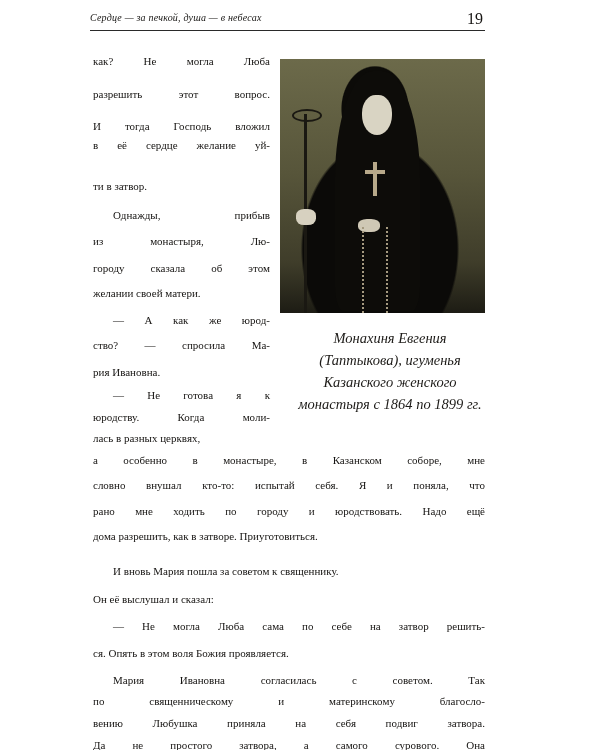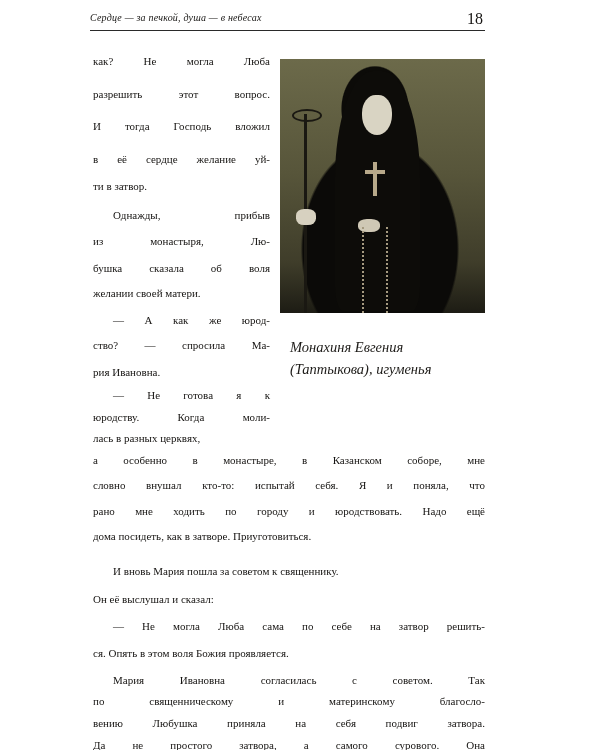--- a/index.html
+++ b/index.html
@@ -50,79 +50,81 @@
     position: absolute; left: 16px; top: 150px; width: 20px; height: 16px; background: #d7d1c0; border-radius: 40%;
   }
   .photo .hand2 {
     position: absolute; left: 78px; top: 160px; width: 22px; height: 13px; background: #cfc8b5; border-radius: 40%;
   }
   .photo .rosary {
     position: absolute; left: 82px; top: 168px; width: 22px; height: 90px;
     border-left: 2px dotted #a59a80; border-right: 2px dotted #a59a80;
   }
   .caption {
-    position: absolute; left: 290px; top: 336px; width: 200px; text-align: left;
+    position: absolute; left: 290px; top: 327px; width: 200px; text-align: center;
     font-style: italic; font-size: 14.5px; line-height: 22px; color: #1d1b18;
   }
   .line {
     position: absolute; font-size: 11px; line-height: 25px; white-space: nowrap; font-family: Liberation Serif, serif;
   }
   .line.narrow { left: 93px; width: 177px; text-align: justify; text-align-last: justify; }
   .line.narrow.last { text-align-last: left; }
   .line.wide { left: 93px; width: 392px; text-align: justify; text-align-last: justify; }
   .line.wide.last { text-align-last: left; }
   .line.indent { text-indent: 20px; }
 </style>
 </head>
 <body>
 
 <div class="running-head">
   <span class="running-title">Сердце — за печкой, душа — в небесах</span>
-  <span class="page-number">18</span>
+  <span class="page-number">19</span>
 </div>
 
 <div class="photo">
   <div class="staff-top"></div>
   <div class="staff"></div>
   <div class="veil"></div>
   <div class="face"></div>
   <div class="cross-v"></div>
   <div class="cross-h"></div>
   <div class="hand1"></div>
   <div class="hand2"></div>
   <div class="rosary"></div>
 </div>
 
 <div class="caption">
   <div>Монахиня Евгения</div>
   <div>(Таптыкова), игуменья</div>
+  <div>Казанского женского</div>
+  <div>монастыря с 1864 по 1899 гг.</div>
 </div>
 
 <div>
   <div class="line narrow" style="top:49px">как? Не могла Люба</div>
   <div class="line narrow" style="top:82px">разрешить этот вопрос.</div>
   <div class="line narrow" style="top:114px">И тогда Господь вложил</div>
-  <div class="line narrow" style="top:147px">в её сердце желание уй-</div>
+  <div class="line narrow" style="top:133px">в её сердце желание уй-</div>
   <div class="line narrow last" style="top:174px">ти в затвор.</div>
   <div class="line narrow indent" style="top:203px">Однажды, прибыв</div>
   <div class="line narrow" style="top:229px">из монастыря, Лю-</div>
-  <div class="line narrow" style="top:256px">бушка сказала об воля</div>
+  <div class="line narrow" style="top:256px">городу сказала об этом</div>
   <div class="line narrow last" style="top:281px">желании своей матери.</div>
   <div class="line narrow indent" style="top:308px">— А как же юрод-</div>
   <div class="line narrow" style="top:333px">ство? — спросила Ма-</div>
   <div class="line narrow last" style="top:360px">рия Ивановна.</div>
   <div class="line narrow indent" style="top:383px">— Не готова я к</div>
   <div class="line narrow" style="top:405px">юродству. Когда моли-</div>
 
   <div class="line narrow last" style="top:426px">лась в разных церквях,</div>
 
   <div class="line wide" style="top:448px">а особенно в монастыре, в Казанском соборе, мне</div>
   <div class="line wide" style="top:473px">словно внушал кто-то: испытай себя. Я и поняла, что</div>
   <div class="line wide" style="top:499px">рано мне ходить по городу и юродствовать. Надо ещё</div>
-  <div class="line wide last" style="top:524px">дома посидеть, как в затворе. Приуготовиться.</div>
+  <div class="line wide last" style="top:524px">дома разрешить, как в затворе. Приуготовиться.</div>
   <div class="line wide indent last" style="top:559px">И вновь Мария пошла за советом к священнику.</div>
   <div class="line wide last" style="top:587px">Он её выслушал и сказал:</div>
   <div class="line wide indent" style="top:614px">— Не могла Люба сама по себе на затвор решить-</div>
   <div class="line wide last" style="top:641px">ся. Опять в этом воля Божия проявляется.</div>
   <div class="line wide indent" style="top:668px">Мария Ивановна согласилась с советом. Так</div>
   <div class="line wide" style="top:689px">по священническому и материнскому благосло-</div>
   <div class="line wide" style="top:711px">вению Любушка приняла на себя подвиг затвора.</div>
   <div class="line wide" style="top:733px">Да не простого затвора, а самого сурового. Она</div>
 
 </div>

